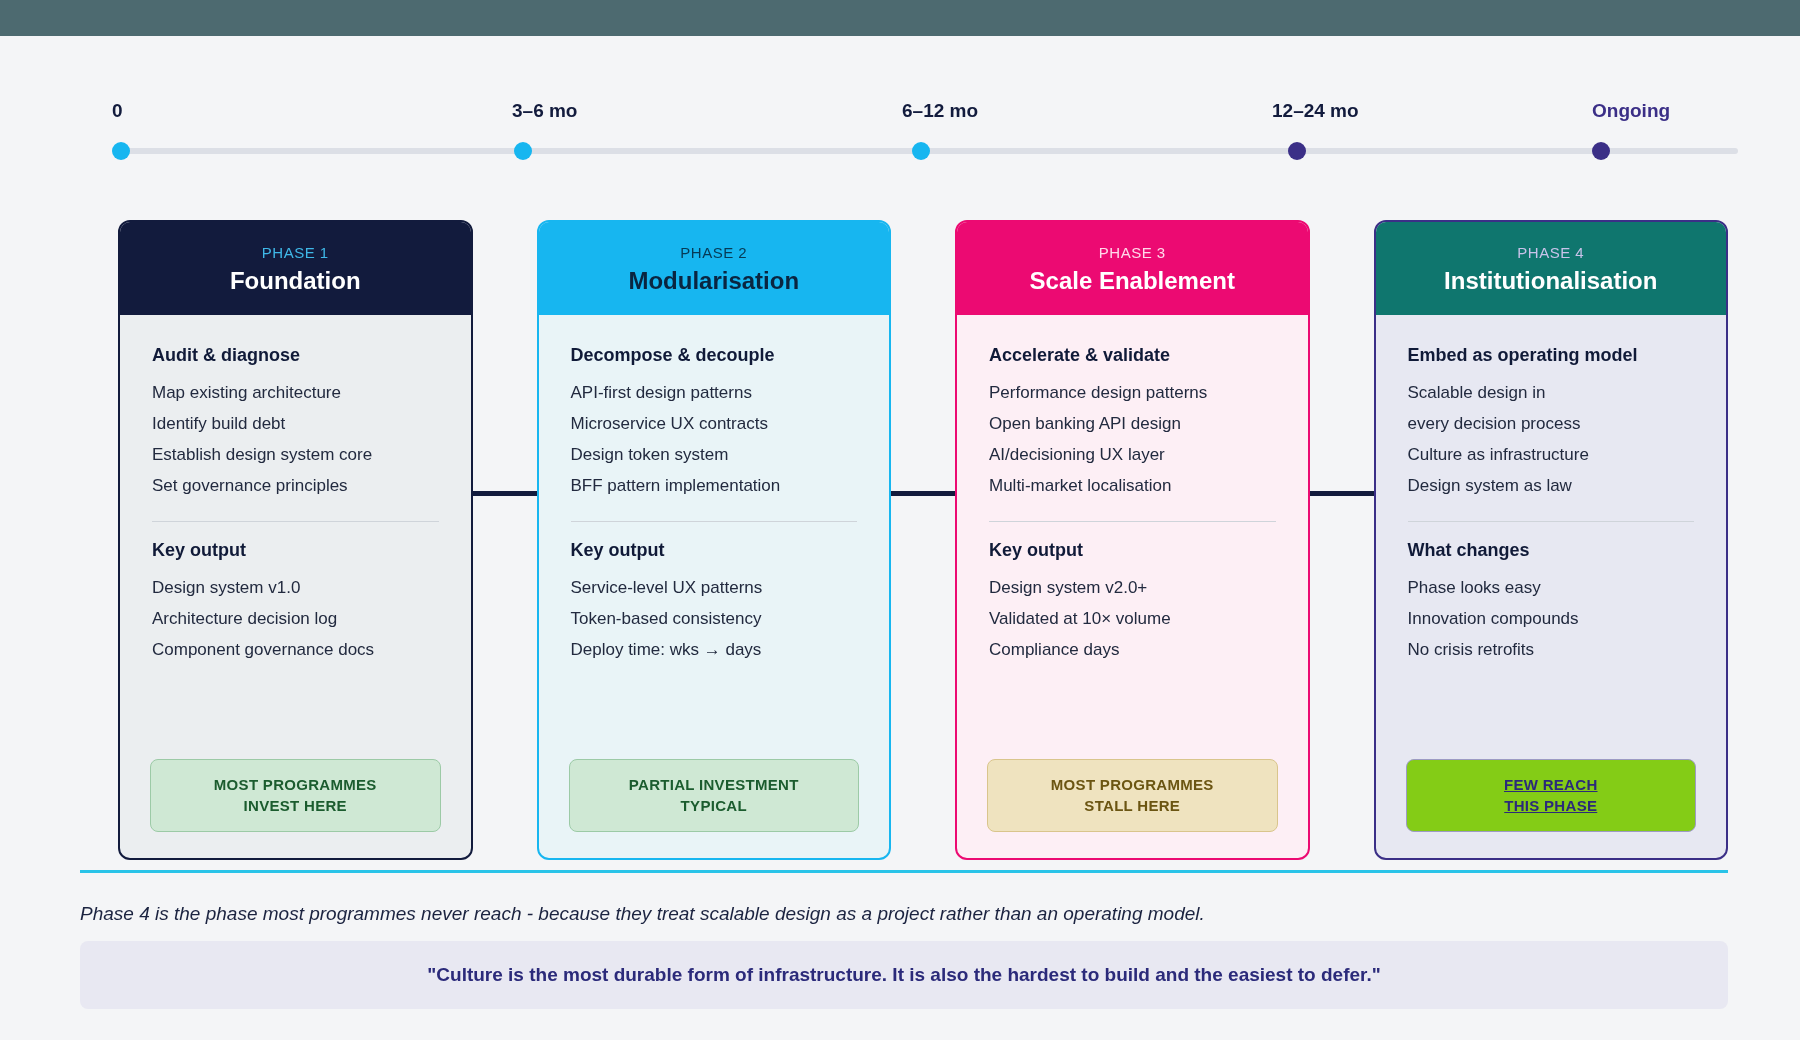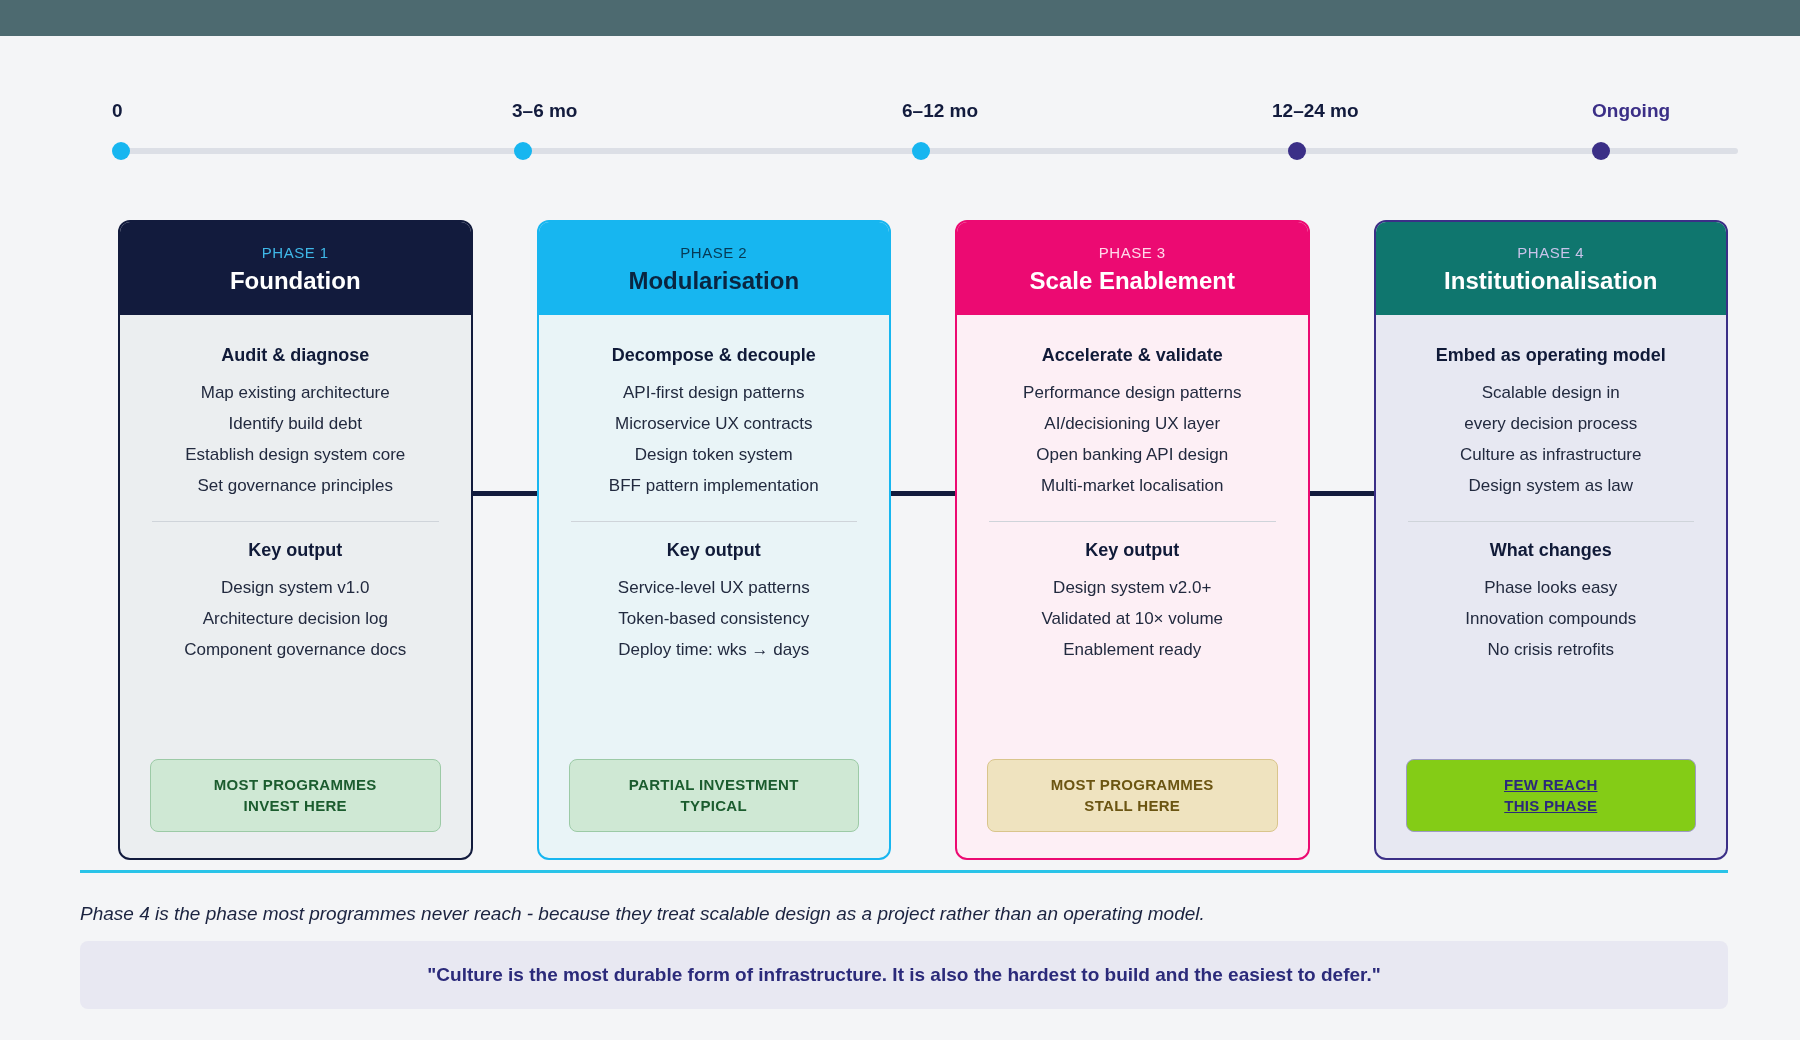--- a/index.html
+++ b/index.html
@@ -112,21 +112,20 @@
     margin-bottom: 6px;
   }
   .card-title {
     font-size: 24px;
     font-weight: bold;
   }
   .card-body {
     flex: 1;
     padding: 30px 32px 0 32px;
     box-sizing: border-box;
-    text-align: center;
   }
   .sec-title {
     font-size: 18px;
     font-weight: bold;
     color: #101a38;
     margin-bottom: 11px;
   }
   .sec-list {
     list-style: none;
     margin: 0;
@@ -280,30 +279,30 @@
         </div>
         <div class="card" style="background: rgb(253, 239, 245); border: 2px solid rgb(236, 10, 114);">
           <div class="card-head" style="background: rgb(236, 10, 114);">
             <div class="card-kicker" style="color: rgb(255, 217, 234);">PHASE 3</div>
             <div class="card-title" style="color: rgb(255, 255, 255);">Scale Enablement</div>
           </div>
           <div class="card-body">
             <div class="sec-title">Accelerate &amp; validate</div>
             <ul class="sec-list">
               <li>Performance design patterns</li>
+              <li>Open banking API design</li>
               <li>AI/decisioning UX layer</li>
-              <li>Open banking API design</li>
               <li>Multi-market localisation</li>
             </ul>
             <div class="divider"></div>
             <div class="sec-title">Key output</div>
             <ul class="sec-list">
               <li>Design system v2.0+</li>
               <li>Validated at 10× volume</li>
-              <li>Enablement ready</li>
+              <li>Compliance days</li>
             </ul>
           </div>
           <div class="card-foot">
             <div class="badge" style="background: rgb(239, 227, 191); border: 1px solid rgb(217, 197, 140); color: rgb(107, 85, 18);">
               <div>MOST PROGRAMMES</div>
               <div>STALL HERE</div>
             </div>
           </div>
         </div>
         <div class="card" style="background: rgb(231, 232, 242); border: 2px solid rgb(59, 47, 135);">

